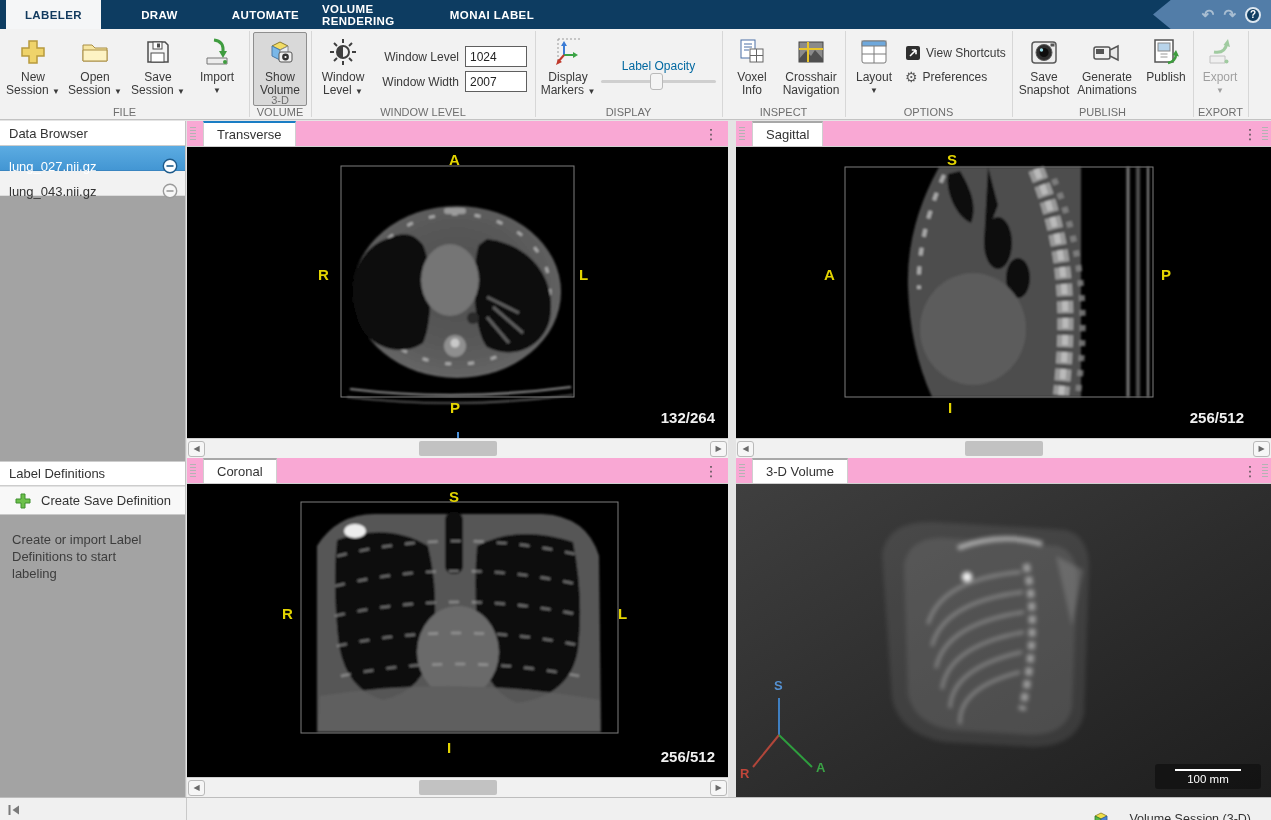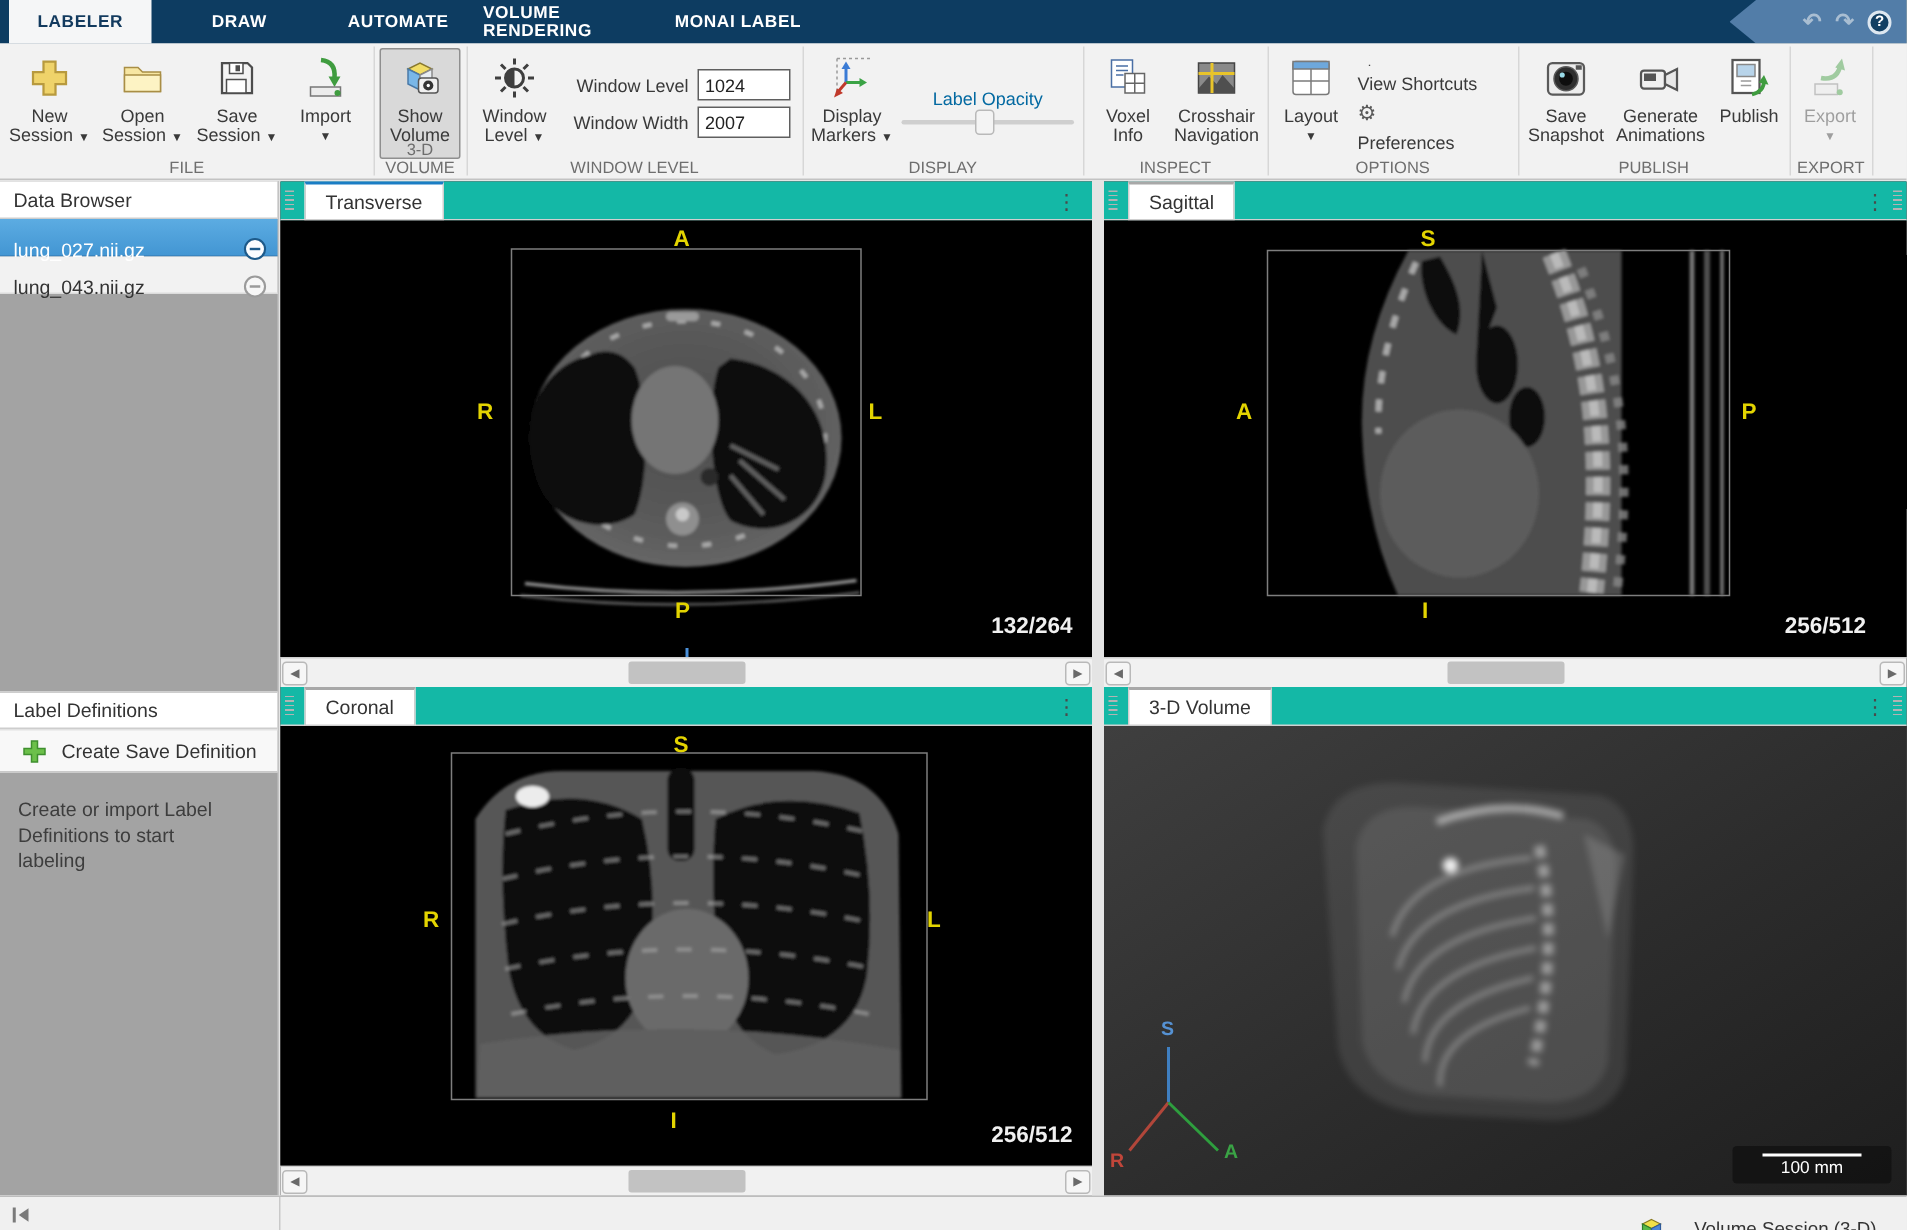--- a/index.html
+++ b/index.html
@@ -21,21 +21,21 @@
   #ribbon { position:absolute; top:29px; left:0; width:1271px; height:91px; background:#f2f2f2; border-bottom:1px solid #c3c3c3; }
   .rsec { position:absolute; top:0; height:91px; }
   .rdiv { position:absolute; top:2px; height:86px; width:1px; background:#d7d7d7; }
   .rsec-label { position:absolute; bottom:2px; left:0; right:0; text-align:center; font-size:11px; color:#6e6e6e; }
   .big-btn { position:absolute; top:3px; height:74px; display:flex; flex-direction:column; align-items:center;
              font-size:12px; color:#3a3a3a; text-align:center; line-height:13px; border:1px solid transparent; border-radius:2px; }
   .big-btn .ic { width:30px; height:30px; margin:4px 0 4px; flex:none; }
   .big-btn.on { background:#d9d9d9; border-color:#8f8f8f; }
   .big-btn.disabled { opacity:.45; }
   .caret { font-size:8px; color:#3a3a3a; }
-  .sm-btn { position:absolute; display:flex; gap:5px; font-size:12px; color:#3a3a3a; height:20px;flex-direction:column; }
+  .sm-btn { position:absolute; display:flex; align-items:center; gap:5px; font-size:12px; color:#3a3a3a; height:20px; }
   .fld-label { position:absolute; width:86px; text-align:right; font-size:12px; color:#3a3a3a; }
   .fld-input { position:absolute; width:62px; height:21px; border:1px solid #5f5f5f; background:#fff; font-size:12px;
                padding:0 4px; font-family:"Liberation Sans",sans-serif; color:#222; }
   .dim-label { color:#0369a1;margin-top:12px; }
   .slider-track { position:absolute; height:3px; background:#cfcfcf; border-radius:2px; }
   .slider-thumb { position:absolute; width:13px; height:17px; top:-7px; background:#f4f4f4; border:1px solid #b9b9b9; border-radius:3px; }
   #ribbon-collapse { position:absolute; left:1252px; top:103px; width:14px; height:14px; }
 
   
   #main { position:absolute; top:120px; left:0; width:1271px; height:677px; background:#e4e4e4; }
@@ -48,21 +48,21 @@
              background:#f2f2f2; border-bottom:1px solid #dcdcdc; }
   .db-item.sel { background:linear-gradient(#5cace2,#4396d3); color:#fff; border-bottom:1px solid #3a85c0; }
   .db-item .nm { flex:1; }
   #labeldefs { position:absolute; left:0; top:340px; width:185px; }
   #create-btn { height:29px; background:#f8f8f8; border-top:1px solid #e2e2e2; border-bottom:1px solid #c9c9c9;
                 display:flex; align-items:center; gap:9px; padding-left:14px; font-size:13px; color:#333; }
   #ld-hint { margin:16px 12px 0 12px; font-size:13px; color:#3d3d3d; line-height:17px; width:152px; }
 
   
   .vp { position:absolute; display:flex; flex-direction:column; background:#000; }
-  .vp-header { height:26px; background:#14b8a6; border-bottom:1px solid #d0d0d0; display:flex; align-items:center; position:relative; flex:none; }
+  .vp-header { height:26px; background:#f9a8d4; border-bottom:1px solid #d0d0d0; display:flex; align-items:center; position:relative; flex:none; }
   .grip { width:6px; height:13px; margin-left:3px;
           background:repeating-linear-gradient(#b3b3b3 0 1px, transparent 1px 3px); }
   .grip.right { position:absolute; right:3px; margin:0; }
   .vp-tab { height:26px; margin-left:7px; padding:0 13px; background:#fff; border:1px solid #cfcfcf;
             border-top:2px solid #a8a8a8; display:flex; align-items:center; font-size:13px; color:#333; }
   .vp-tab.active { border-top-color:#1a7dc4; }
   .kebab { position:absolute; top:4px; font-size:14px; color:#4a4a4a; line-height:18px; width:10px; text-align:center; }
   .vp-body { position:relative; flex:1; background:#000; overflow:hidden; }
   .vp-body svg.scene { position:absolute; left:0; top:0; }
   .mk { position:absolute; color:#e3d400; font-weight:bold; font-size:15px; }

